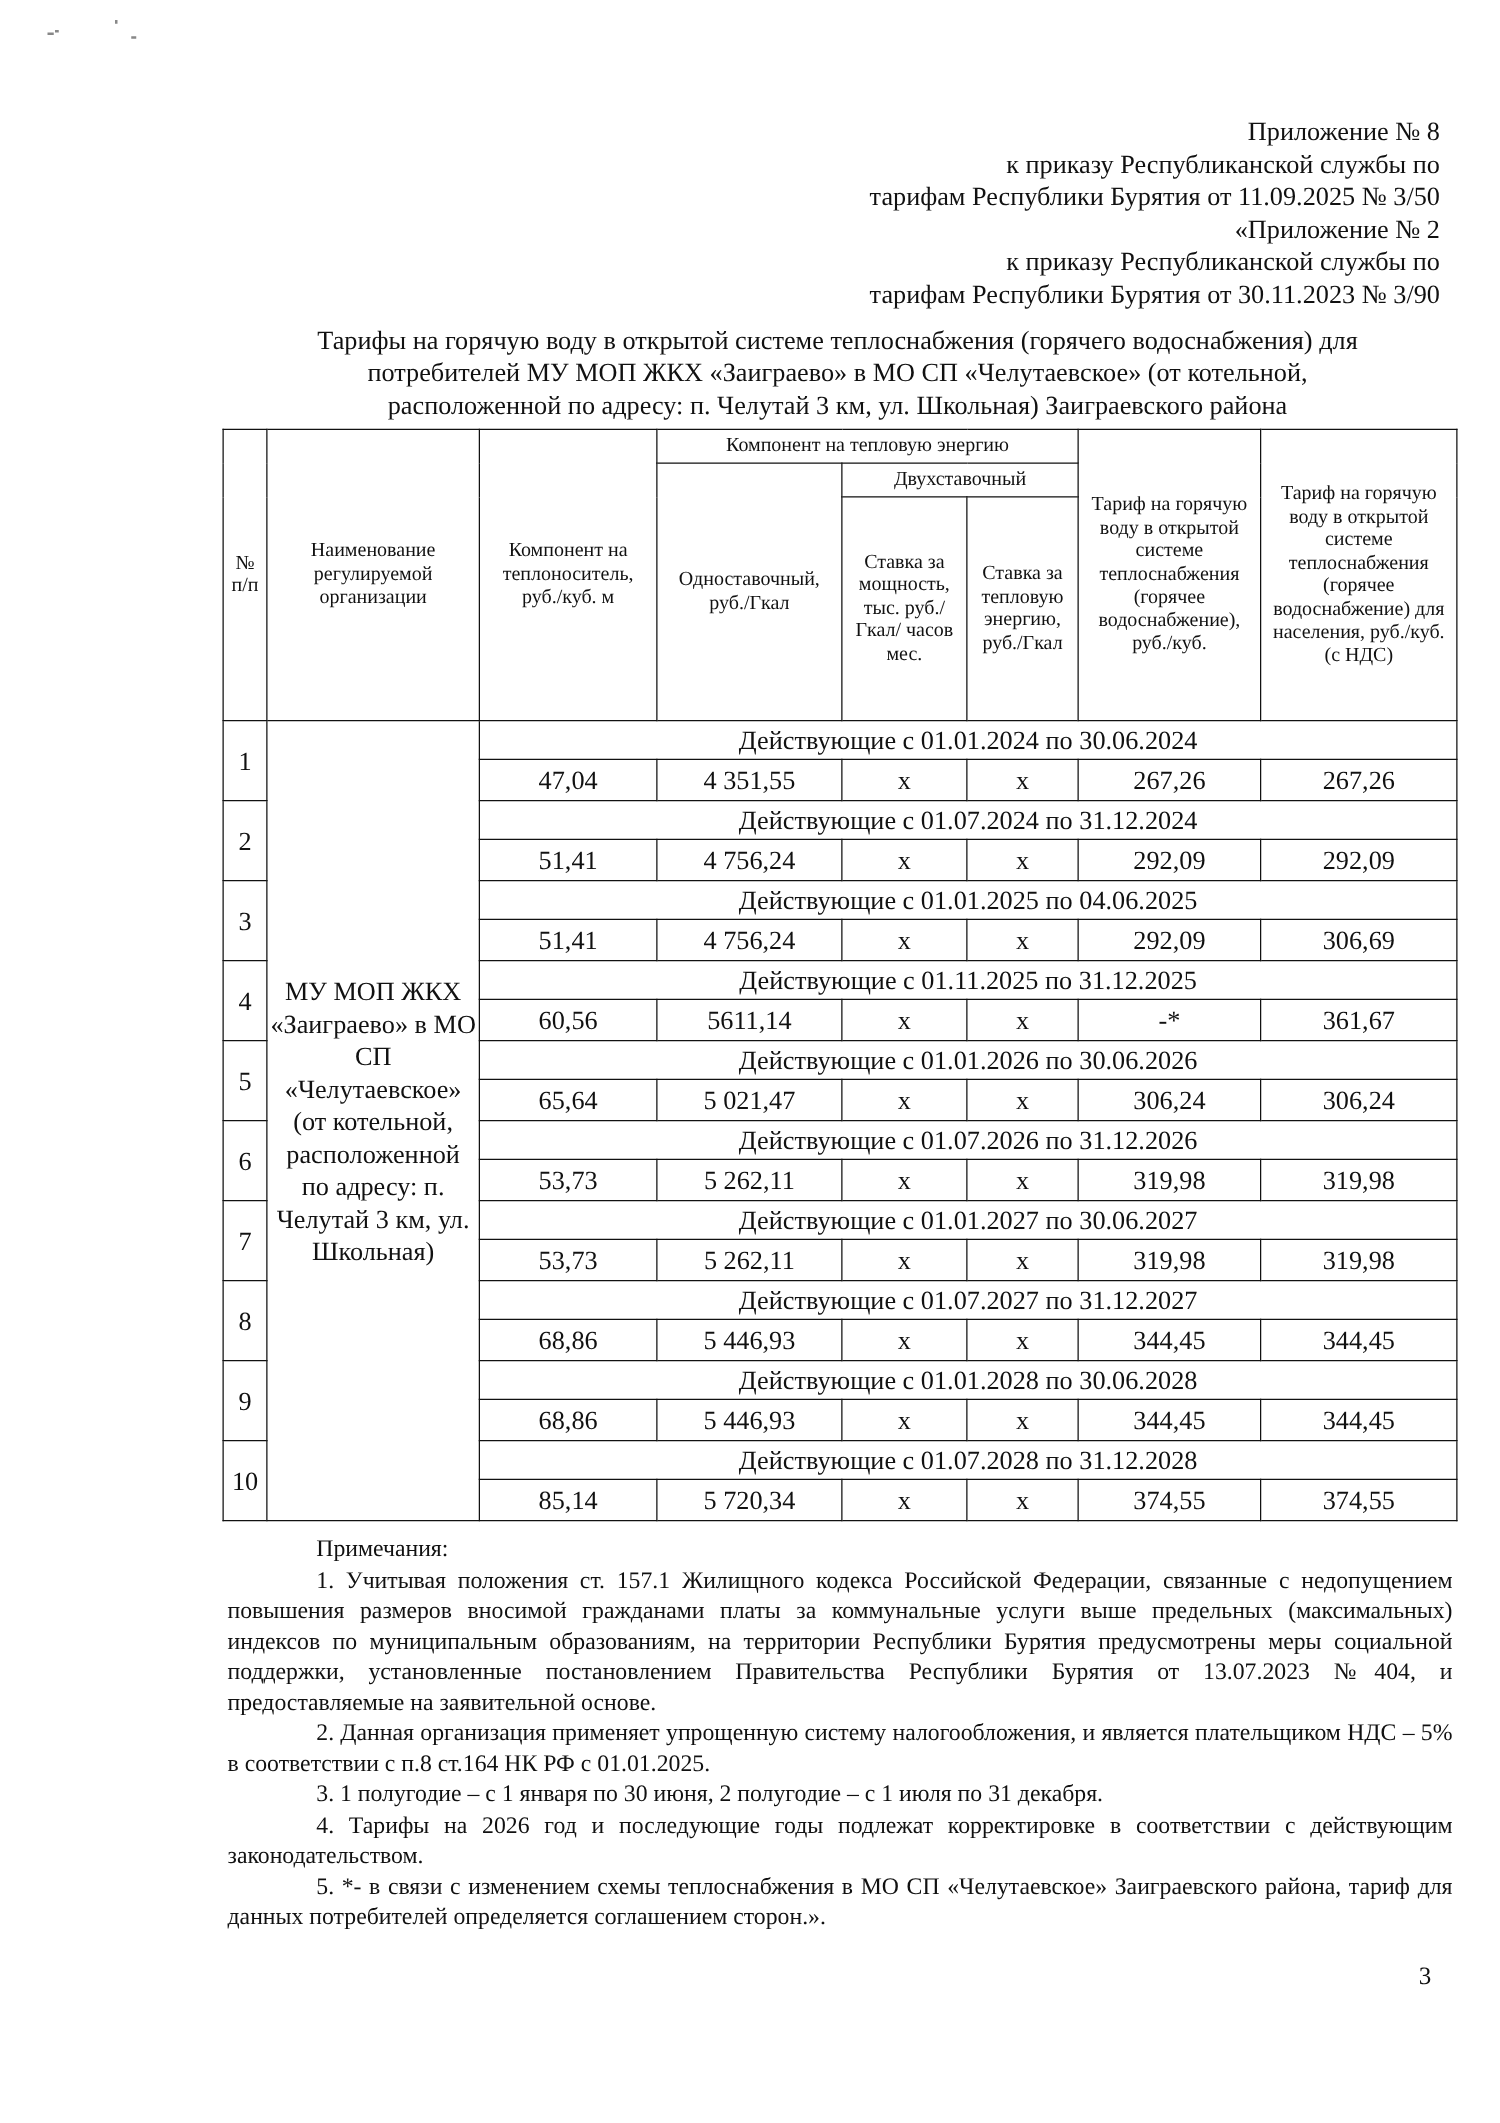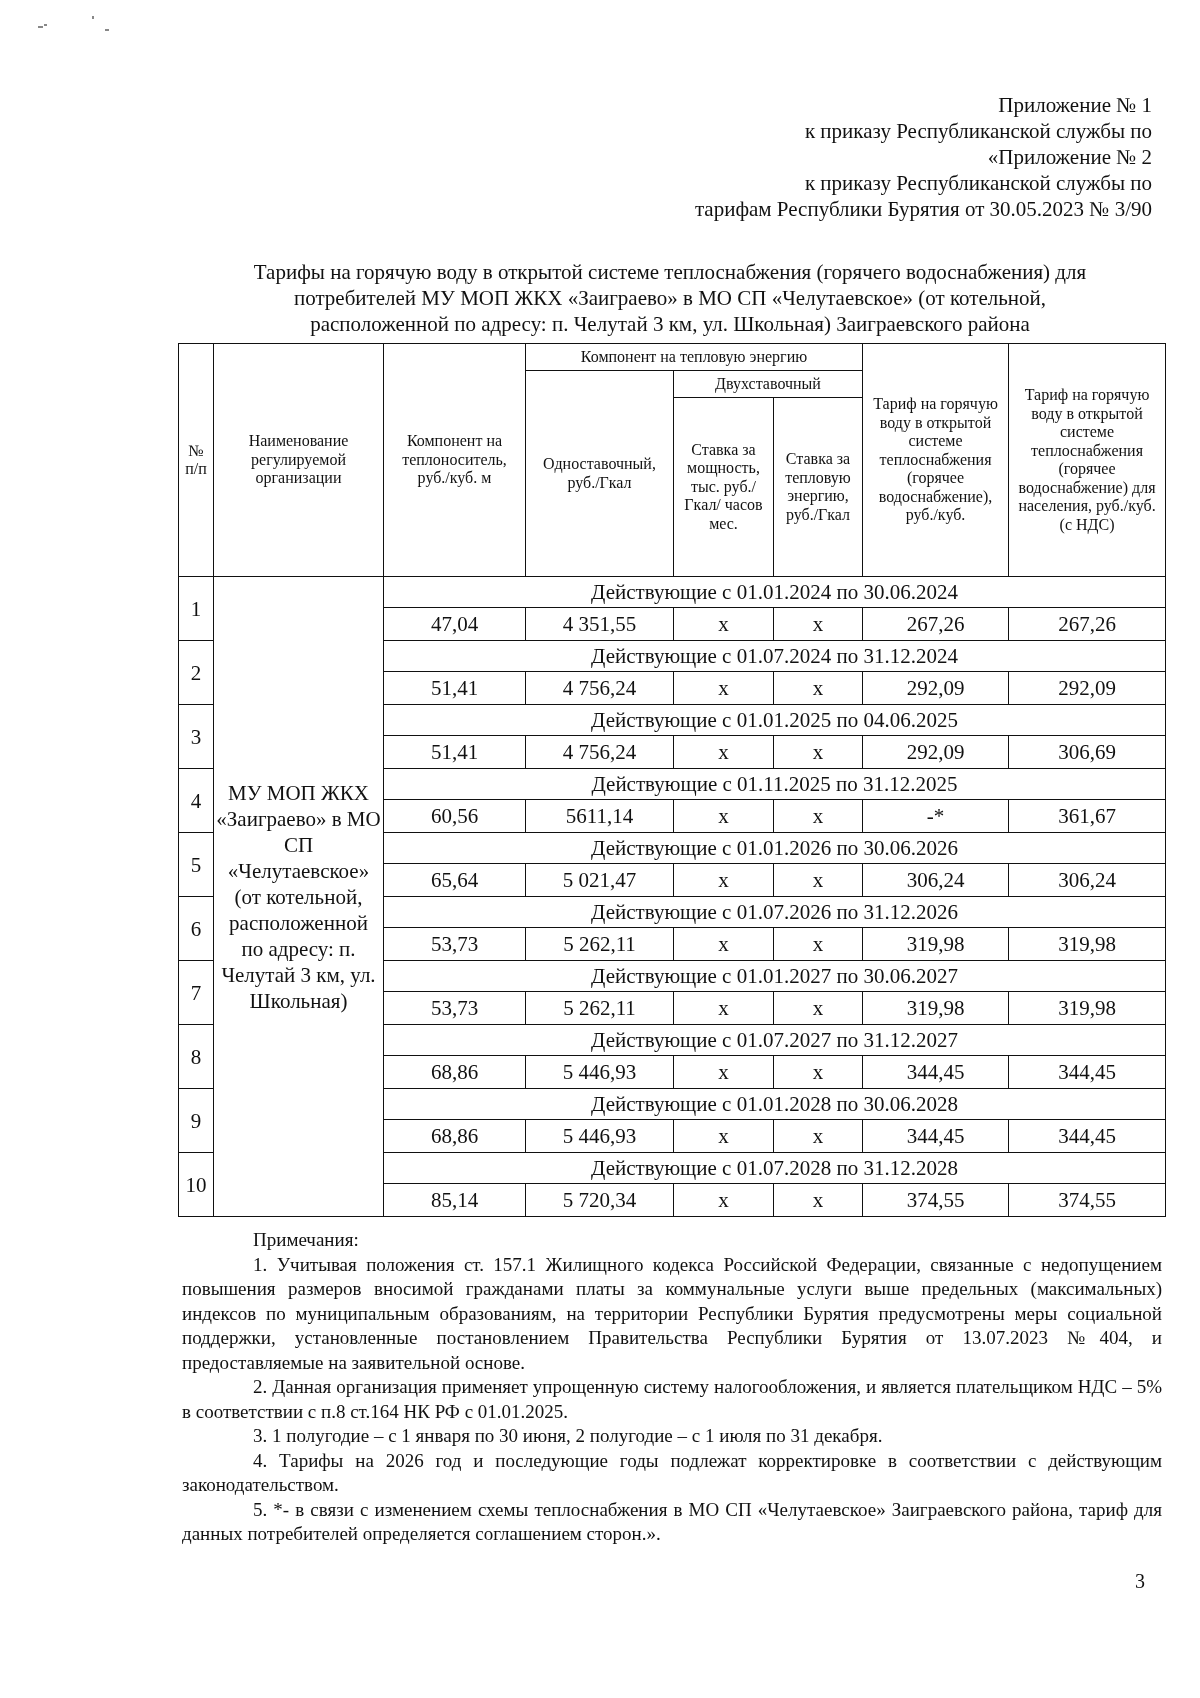--- a/index.html
+++ b/index.html
@@ -50,25 +50,26 @@
 <body>
 
 <div class="specks">
   <div class="speck" style="left:2px;top:12px;width:5px;height:2px;"></div>
   <div class="speck" style="left:8px;top:10px;width:3px;height:2px;"></div>
   <div class="speck" style="left:56px;top:2px;width:2px;height:3px;"></div>
   <div class="speck" style="left:69px;top:15px;width:4px;height:2px;"></div>
 </div>
 
 <div class="header-block">
-  <div>Приложение № 1</div>
+  <div>Приложение № 8</div>
   <div>к приказу Республиканской службы по</div>
+  <div>тарифам Республики Бурятия от 11.09.2025 № 3/50</div>
   <div>«Приложение № 2</div>
   <div>к приказу Республиканской службы по</div>
-  <div>тарифам Республики Бурятия от 30.05.2023 № 3/90</div>
+  <div>тарифам Республики Бурятия от 30.11.2023 № 3/90</div>
 </div>
 
 <div class="title-block">
   <div>Тарифы на горячую воду в открытой системе теплоснабжения (горячего водоснабжения) для</div>
   <div>потребителей МУ МОП ЖКХ «Заиграево» в МО СП «Челутаевское» (от котельной,</div>
   <div>расположенной по адресу: п. Челутай 3 км, ул. Школьная) Заиграевского района</div>
 </div>
 
 <table class="tariff">
   <colgroup>

